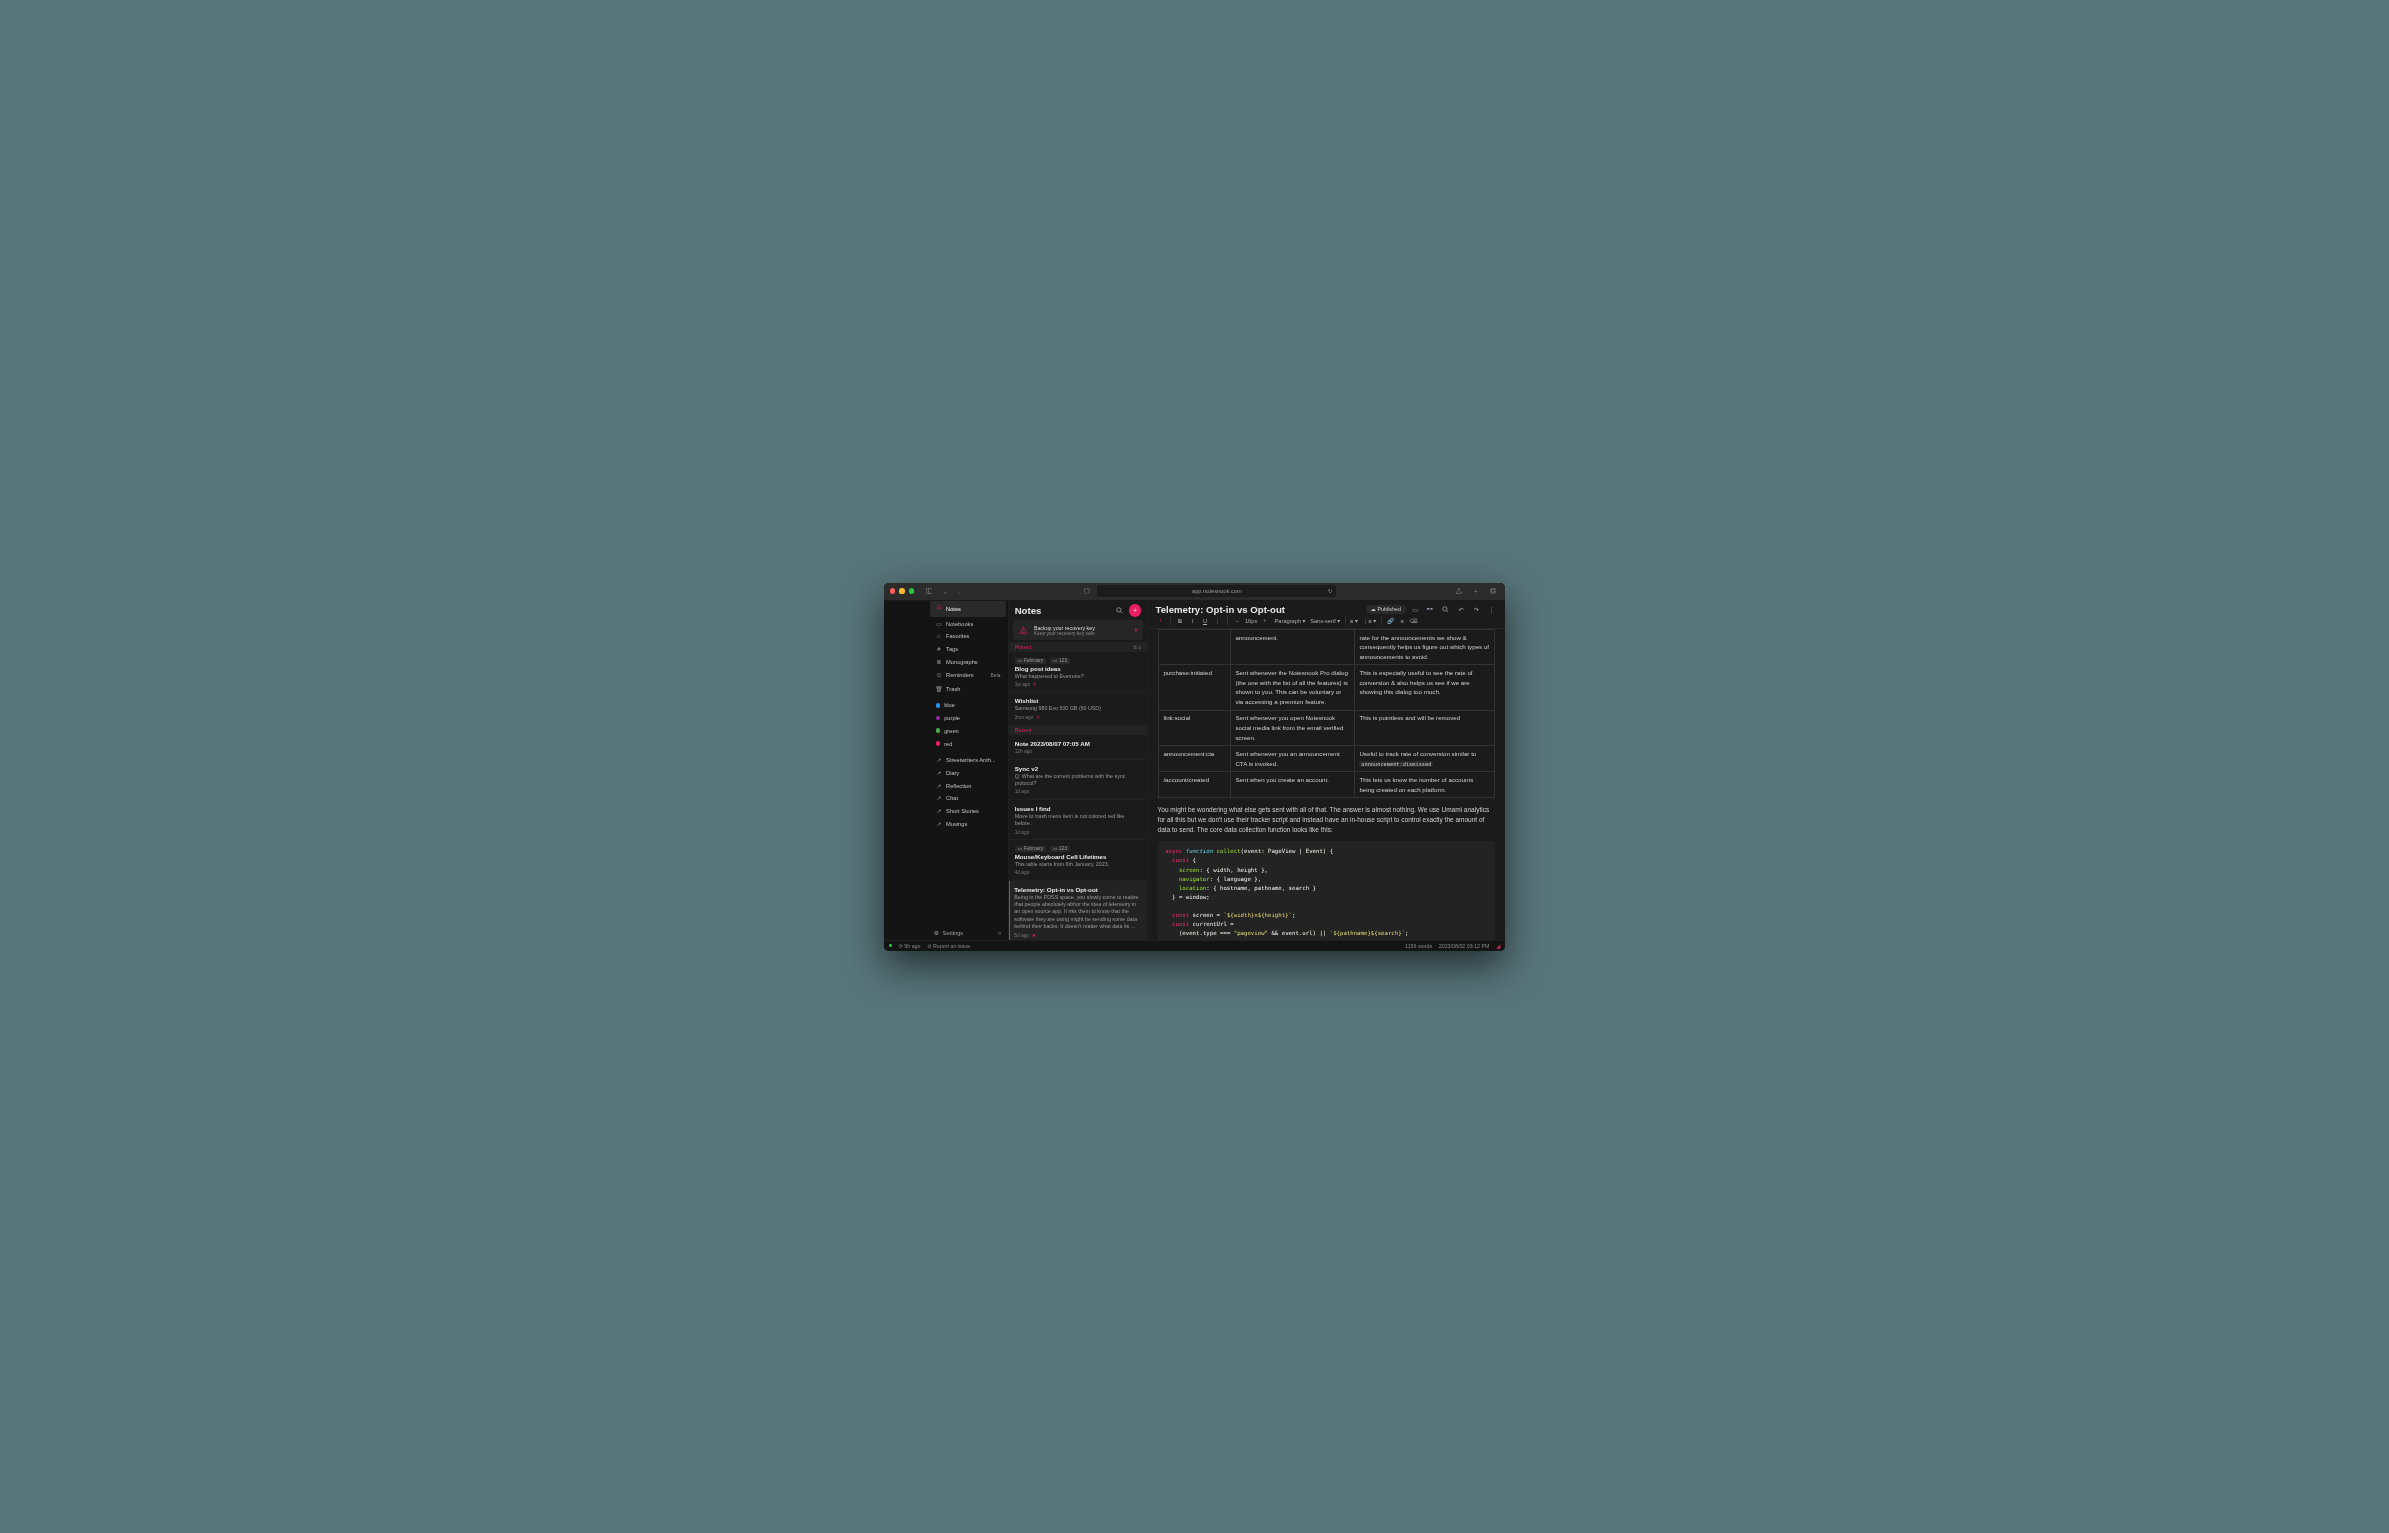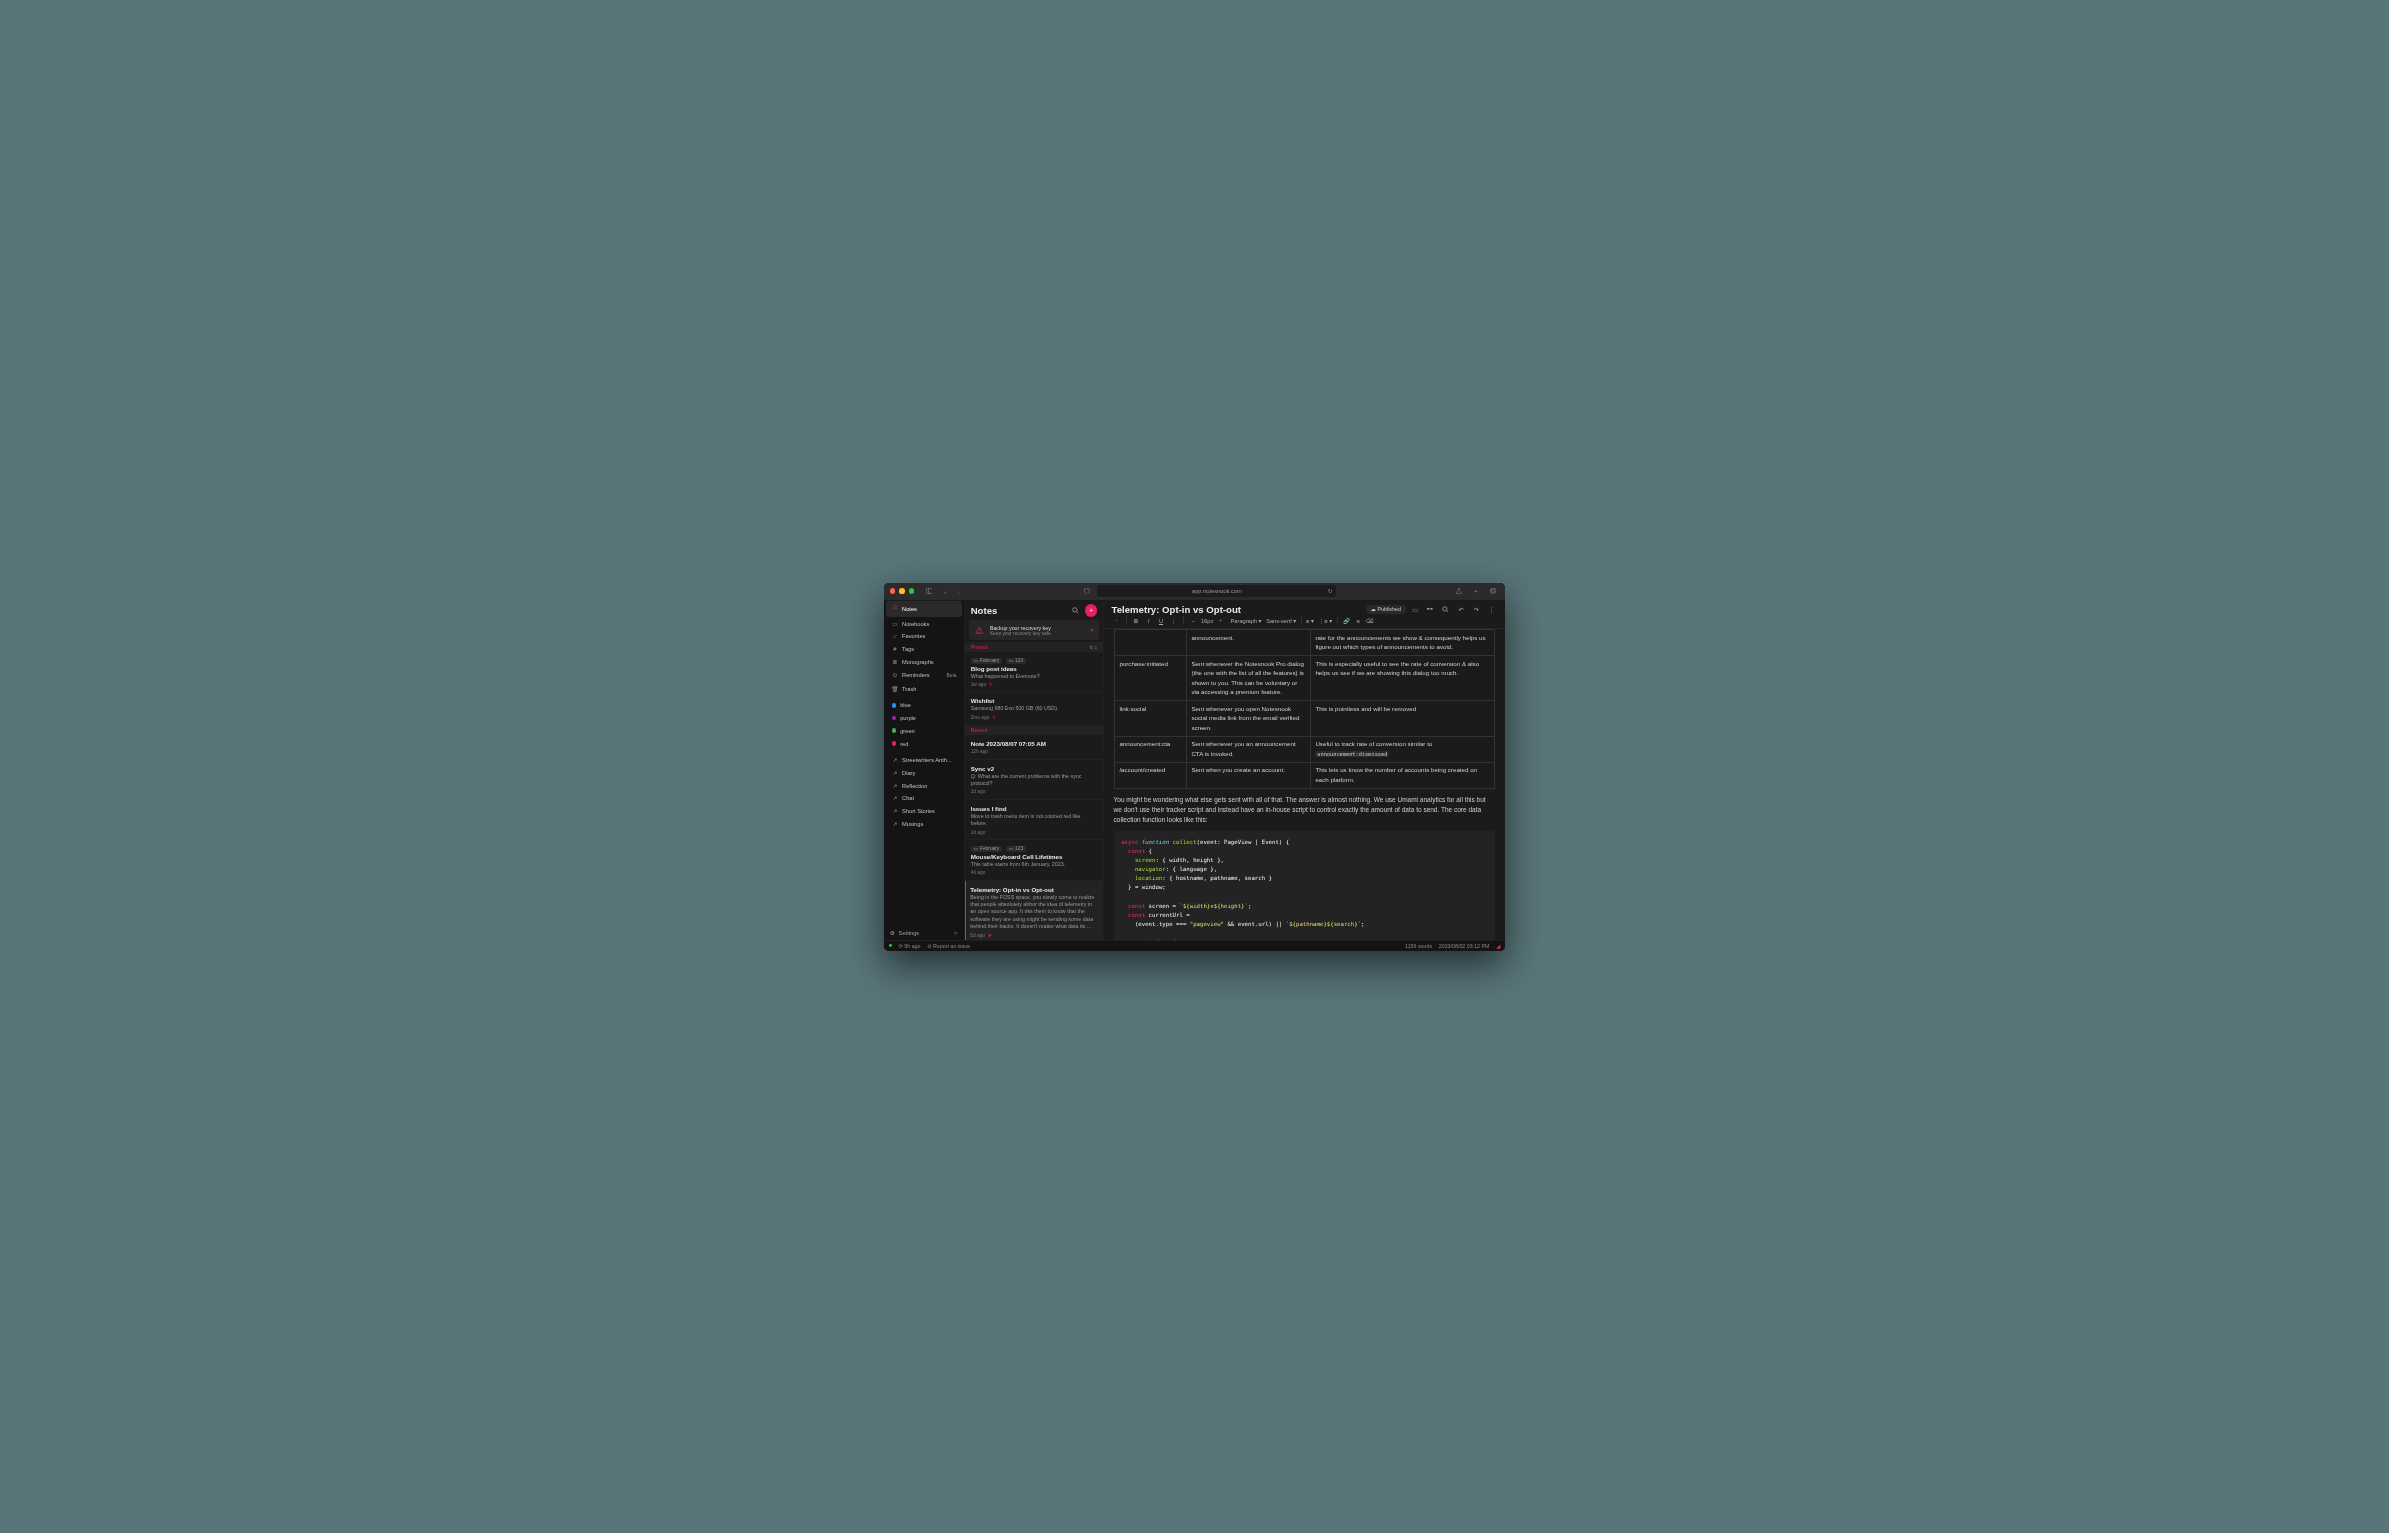--- a/index.html
+++ b/index.html
@@ -44,21 +44,21 @@
   .tb-nav { display: flex; gap: 1px; margin-right: auto; }
   .addr {
     display: flex; align-items: center; justify-content: center; gap: 3.8px;
     background: #1c1c1c; height: 12.4px; min-width: 239px; margin: 0 auto;
     border-radius: 2.9px; color: #9a9a9a; font-size: 5.7px; padding: 0 14.3px;
     position: relative;
   }
   .addr .reload { position: absolute; right: 3.8px; }
   .tb-right { display: flex; gap: 4.8px; margin-left: auto; }
   
-  .main { flex: 1; display: flex; overflow: hidden; }
+  .main { flex: 1; display: flex; overflow: hidden; padding-left: 44px; }
   
   .sidebar {
     width: 81px; background: #141414; border-right: 0.5px solid #1f1f1f;
     display: flex; flex-direction: column; font-size: 5.7px;
   }
   .side-item {
     display: flex; align-items: center; gap: 3.8px; padding: 2.9px 5.7px; color: #c0c0c0;
     border-radius: 1.9px; margin: 0.5px 1.9px; cursor: pointer; white-space: nowrap;
     overflow: hidden; text-overflow: ellipsis;
   }

